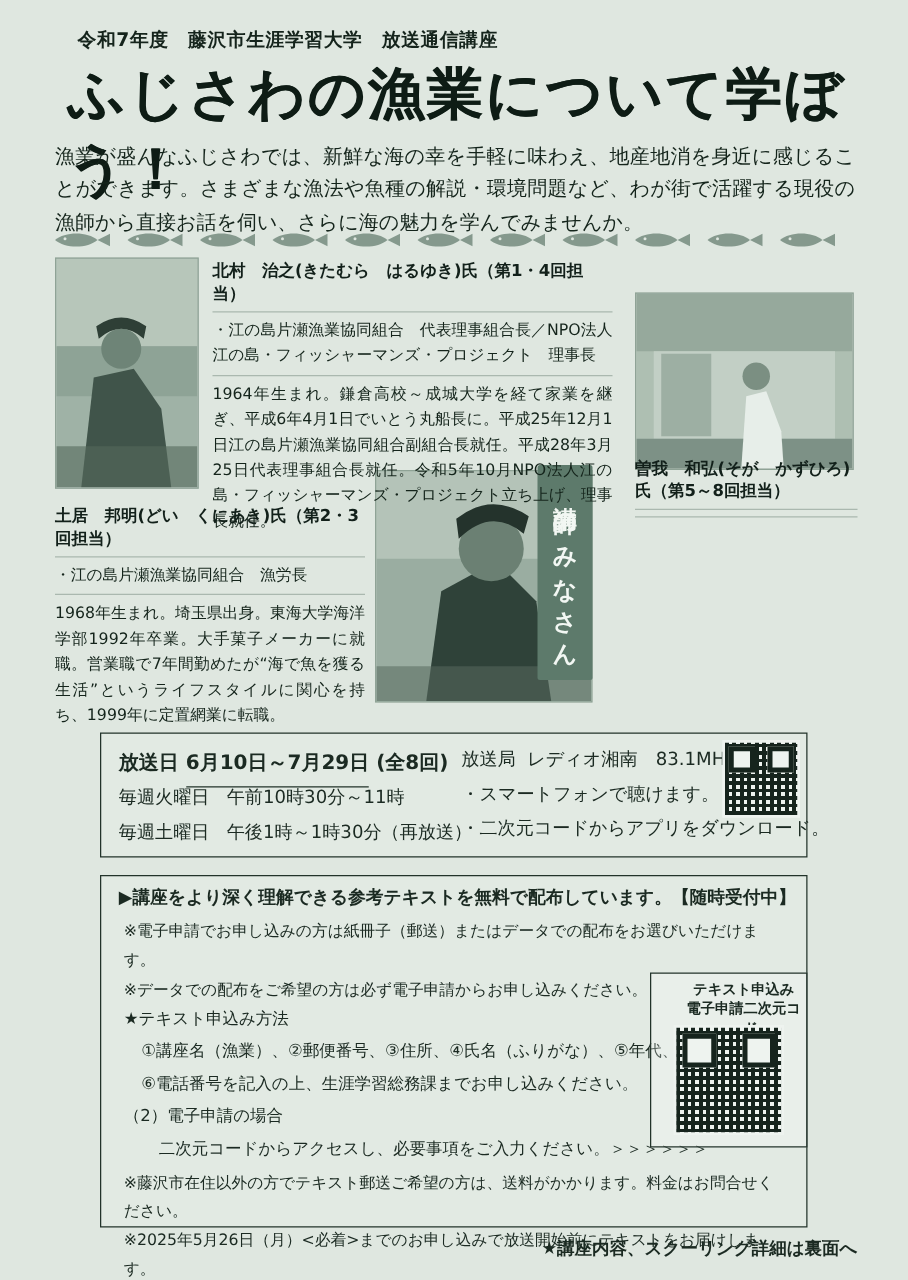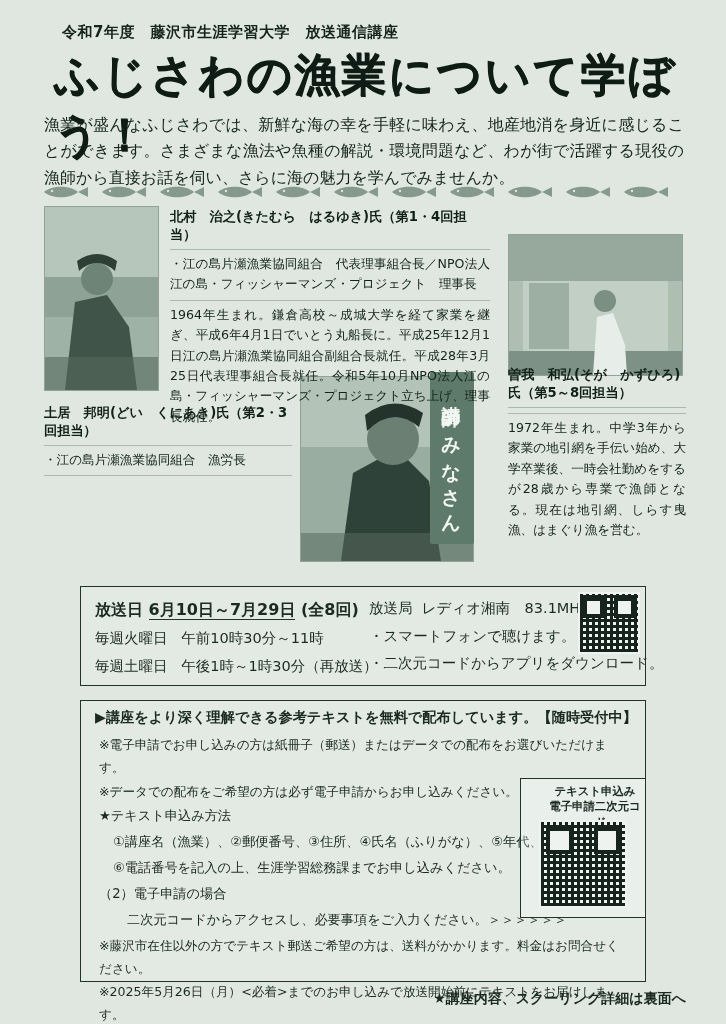--- a/index.html
+++ b/index.html
@@ -83,21 +83,21 @@
   .box {
     position: absolute;
     border: 1.6px solid #22332a;
     background: rgba(255,255,255,0.12);
   }
   .box-broadcast { left: 80px; top: 586px; width: 566px; height: 100px; }
   .bc-left { position: absolute; left: 14px; top: 8px; width: 270px; }
   .bc-right { position: absolute; left: 288px; top: 8px; width: 270px; }
   .bc-row { font-size: 14.5px; line-height: 1.9; white-space: nowrap; }
   .bc-row.big { font-size: 16px; font-weight: bold; }
-  .bc-underline { border-bottom: 1.6px solid #22332a; padding-bottom: 0; }
+  .bc-underline { border-bottom: 1.6px solid #22332a; padding-bottom: 10px; }
 
   .qr {
     position: absolute;
     background:
       repeating-linear-gradient(90deg,#16241d 0 3px,transparent 3px 6px),
       repeating-linear-gradient(0deg,#16241d 0 3px,transparent 3px 6px);
     background-color: #eef3ef;
     border: 2px solid #eef3ef;
   }
   .qr::before, .qr::after {
@@ -216,27 +216,27 @@
     <div class="body-text">・江の島片瀬漁業協同組合　代表理事組合長／NPO法人江の島・フィッシャーマンズ・プロジェクト　理事長</div>
     <div class="sep-line"></div>
     <div class="body-text">1964年生まれ。鎌倉高校～成城大学を経て家業を継ぎ、平成6年4月1日でいとう丸船長に。平成25年12月1日江の島片瀬漁業協同組合副組合長就任。平成28年3月25日代表理事組合長就任。令和5年10月NPO法人江の島・フィッシャーマンズ・プロジェクト立ち上げ、理事長就任。</div>
   </div>
 
   <div class="blk-doi">
     <div class="name-line">土居　邦明(どい　くにあき)氏（第2・3回担当）</div>
     <div class="sep-line"></div>
     <div class="body-text">・江の島片瀬漁業協同組合　漁労長</div>
     <div class="sep-line"></div>
+    <div class="body-text">1968年生まれ。埼玉県出身。東海大学海洋学部1992年卒業。大手菓子メーカーに就職。営業職で7年間勤めたが“海で魚を獲る生活”というライフスタイルに関心を持ち、1999年に定置網業に転職。</div>
   </div>
 
   <div class="blk-soga">
     <div class="name-line">曽我　和弘(そが　かずひろ)氏（第5～8回担当）</div>
     <div class="sep-line"></div>
     <div class="sep-line"></div>
-    <div class="body-text">1972年生まれ。中学3年から家業の地引網を手伝い始め、大学卒業後、一時会社勤めをするが28歳から専業で漁師となる。現在は地引網、しらす曳漁、はまぐり漁を営む。</div>
   </div>
 
   <div class="box box-broadcast">
     <div class="bc-left">
       <div class="bc-row big">
         <span>放送日</span>
         <span class="bc-underline">6月10日～7月29日</span>
         <span>(全8回)</span>
       </div>
       <div class="bc-row">

